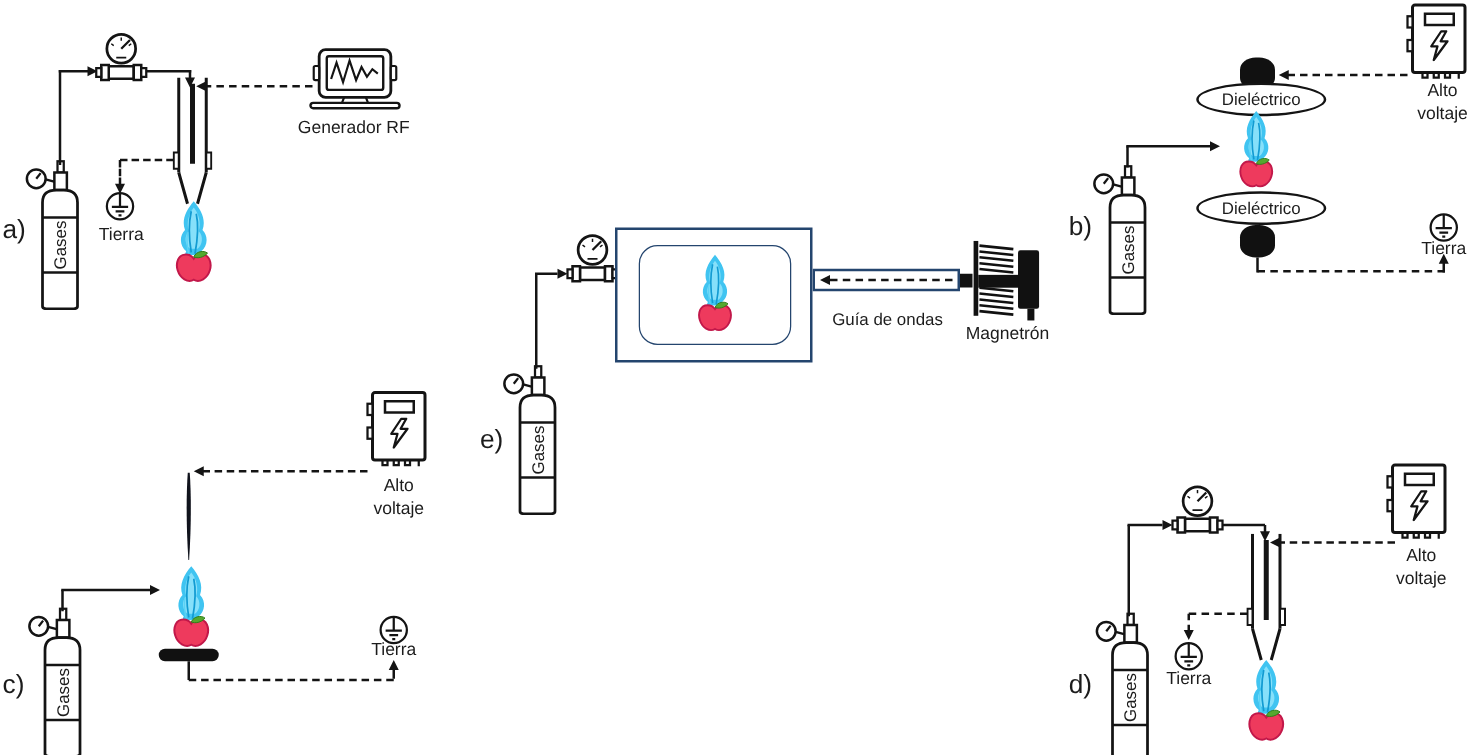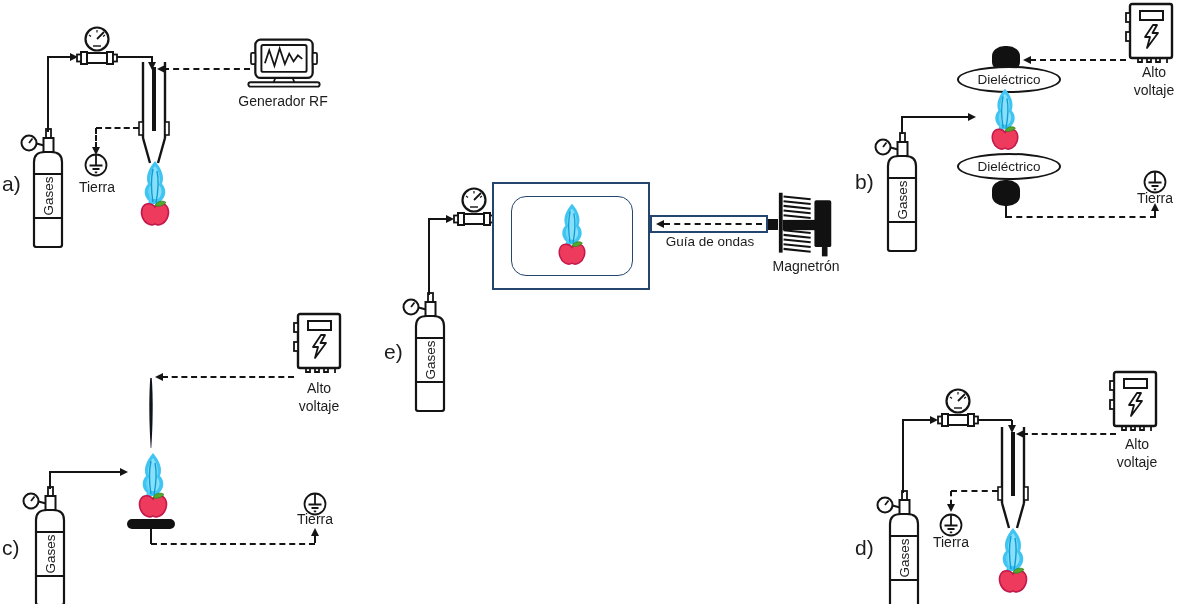--- a/index.html
+++ b/index.html
@@ -273,20 +273,20 @@
       </svg>
     <div class="chamber-outer" style="left:492px;top:182px;width:158px;height:108px;"></div>
     <div class="chamber-inner" style="left:511px;top:196px;width:122px;height:80px;"></div>
     <svg class="icon" style="left:555px;top:198px;" width="34" height="74" viewBox="0 0 36 68">
         <use href="#sym-plasma-apple"></use>
       </svg>
     <div class="waveguide" style="left:650px;top:215px;width:118px;height:18px;"></div>
     <div class="dh" style="left:664px;top:222.9px;width:98px;"></div>
     <div class="ar l" style="left:656px;top:219.5px;"></div>
     <div class="stub" style="left:768px;top:219px;width:10px;height:11px;"></div>
-    <div class="lbl sm" style="left:654px;top:233px;width:112px;">Guía de ondas</div>
+    <div class="lbl sm" style="left:654px;top:247px;width:112px;">Guía de ondas</div>
     <svg class="icon" style="left:777px;top:189px;" width="58" height="73" viewBox="0 0 62 78">
         <use href="#sym-magnetron"></use>
       </svg>
     <div class="lbl" style="left:764px;top:258px;width:84px;">Magnetrón</div>
   </div>
 
 </div>
 
 </body></html>

